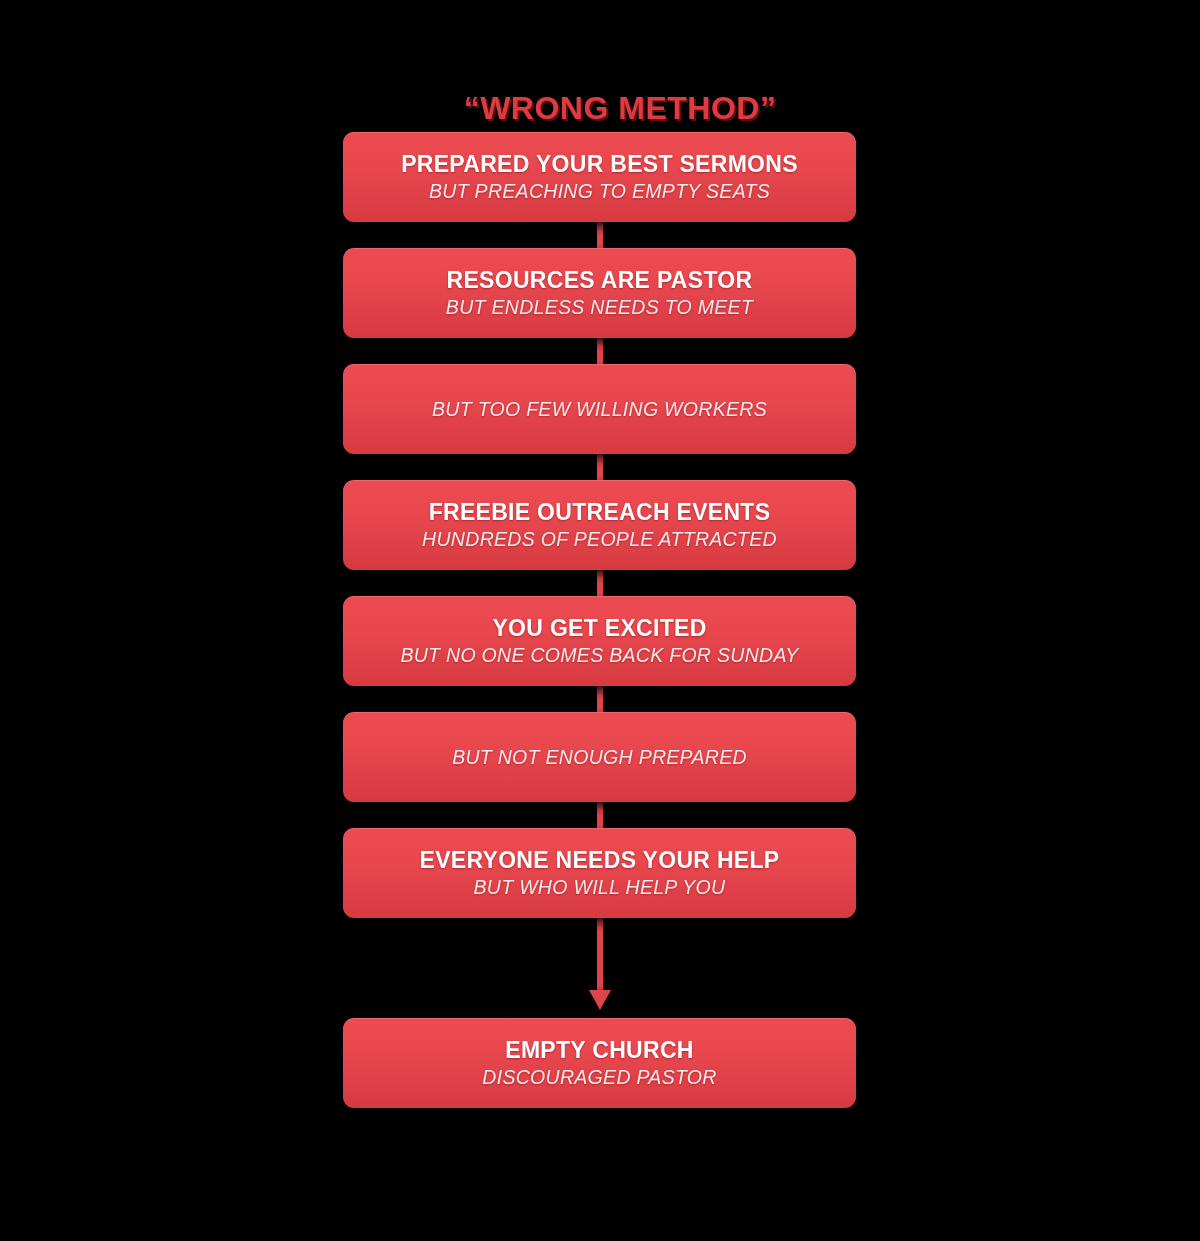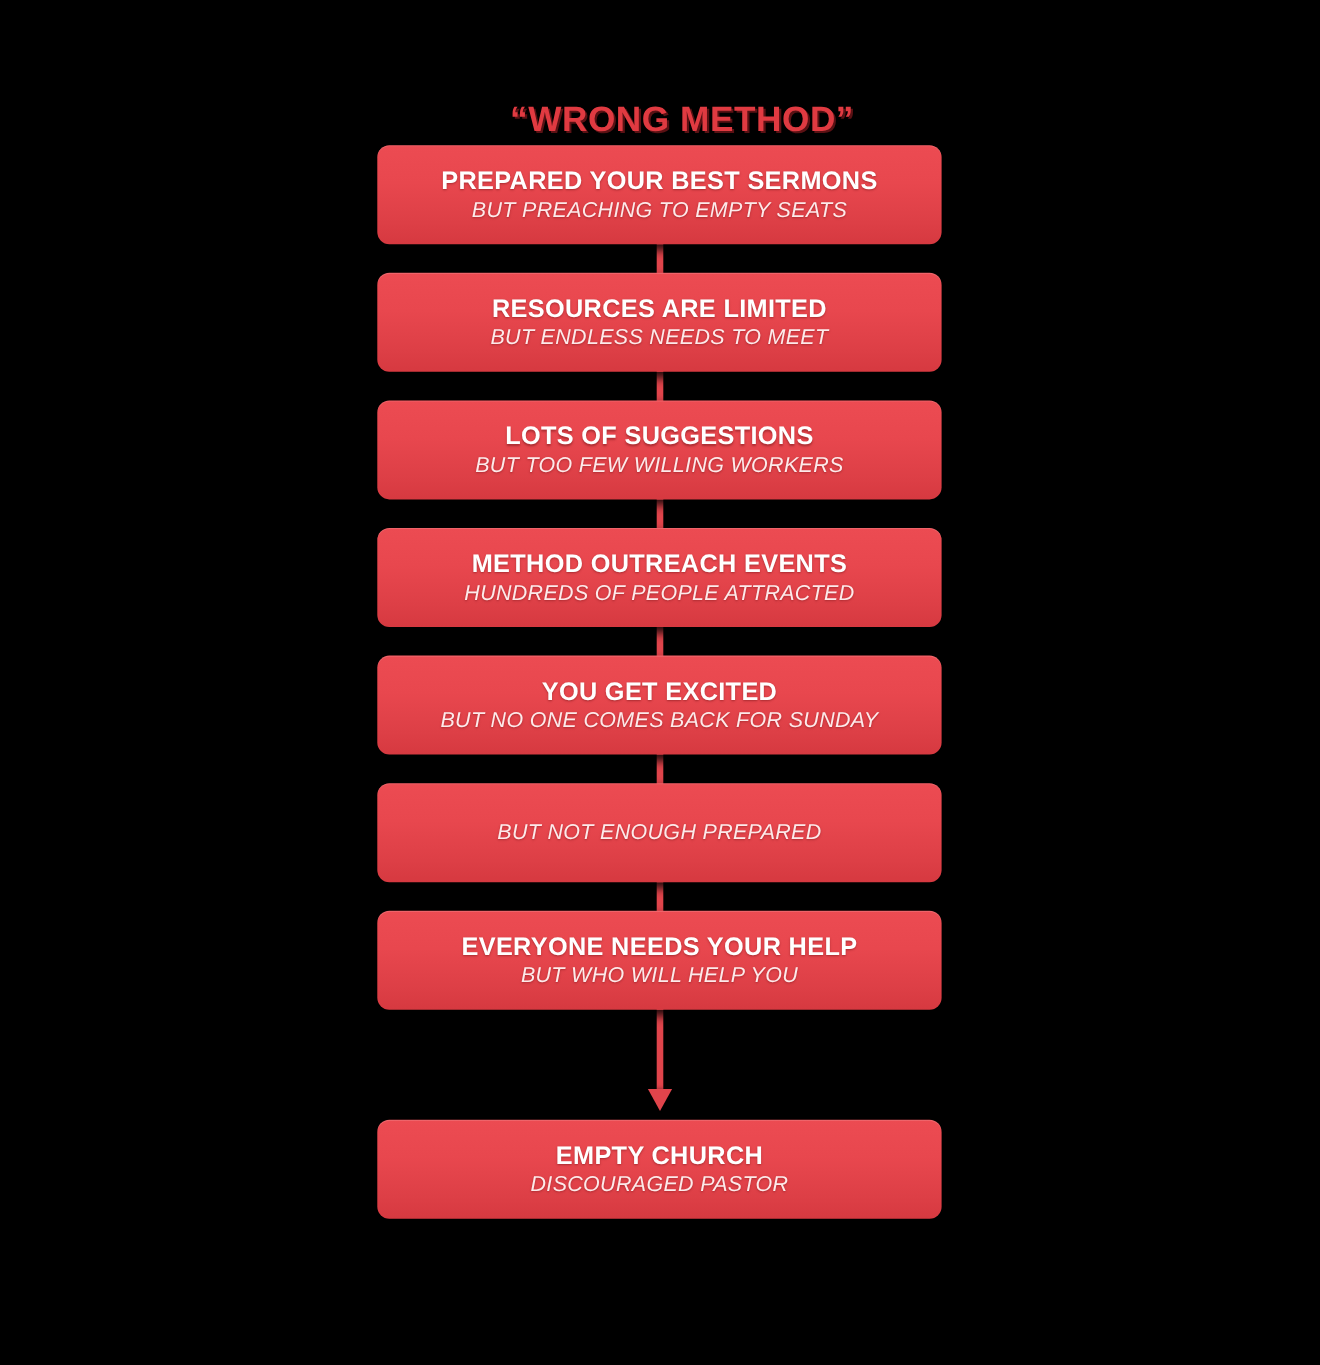--- a/index.html
+++ b/index.html
@@ -136,39 +136,38 @@
     <div class="node">
       <div class="node-title">PREPARED YOUR BEST SERMONS</div>
       <div class="node-sub">BUT PREACHING TO EMPTY SEATS</div>
     </div>
 
     <div class="connector">
       <div class="line"></div>
     </div>
 
     <div class="node">
-      <div class="node-title">RESOURCES ARE LIMITED</div>
+      <div class="node-title">RESOURCES ARE PASTOR</div>
       <div class="node-sub">BUT ENDLESS NEEDS TO MEET</div>
     </div>
 
     <div class="connector">
       <div class="line"></div>
     </div>
 
     <div class="node">
-      <div class="node-title">LOTS OF SUGGESTIONS</div>
       <div class="node-sub">BUT TOO FEW WILLING WORKERS</div>
     </div>
 
     <div class="connector">
       <div class="line"></div>
     </div>
 
     <div class="node">
-      <div class="node-title">METHOD OUTREACH EVENTS</div>
+      <div class="node-title">FREEBIE OUTREACH EVENTS</div>
       <div class="node-sub">HUNDREDS OF PEOPLE ATTRACTED</div>
     </div>
 
     <div class="connector">
       <div class="line"></div>
     </div>
 
     <div class="node">
       <div class="node-title">YOU GET EXCITED</div>
       <div class="node-sub">BUT NO ONE COMES BACK FOR SUNDAY</div>

